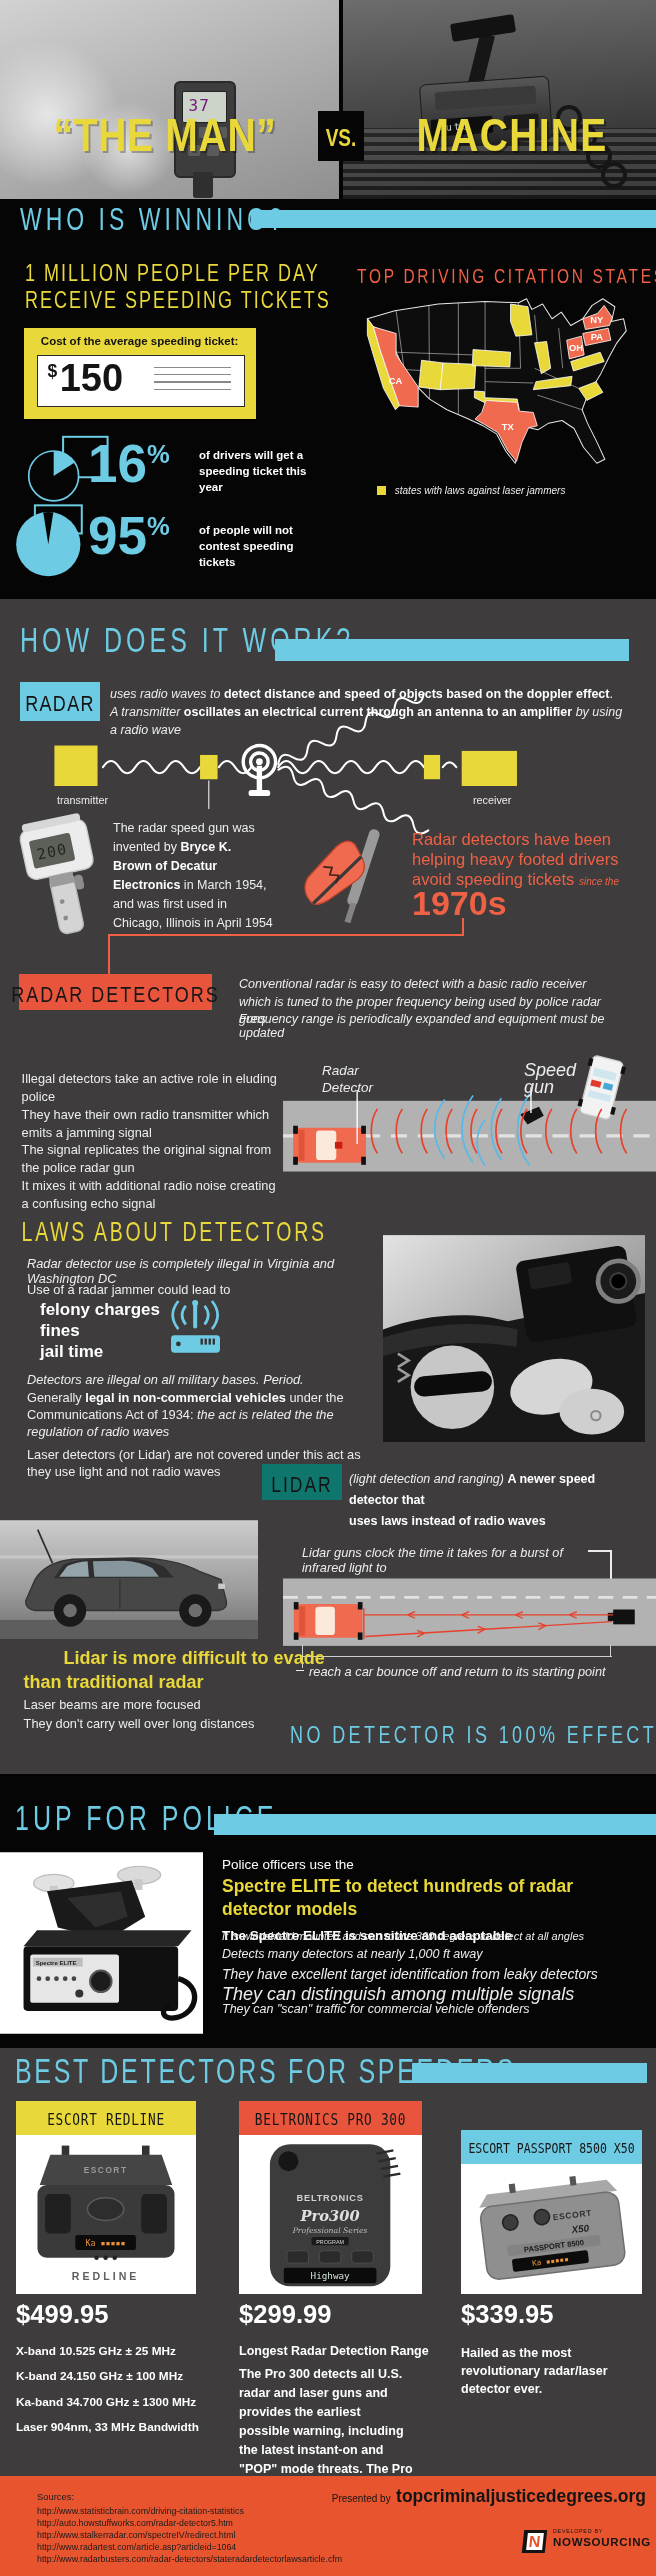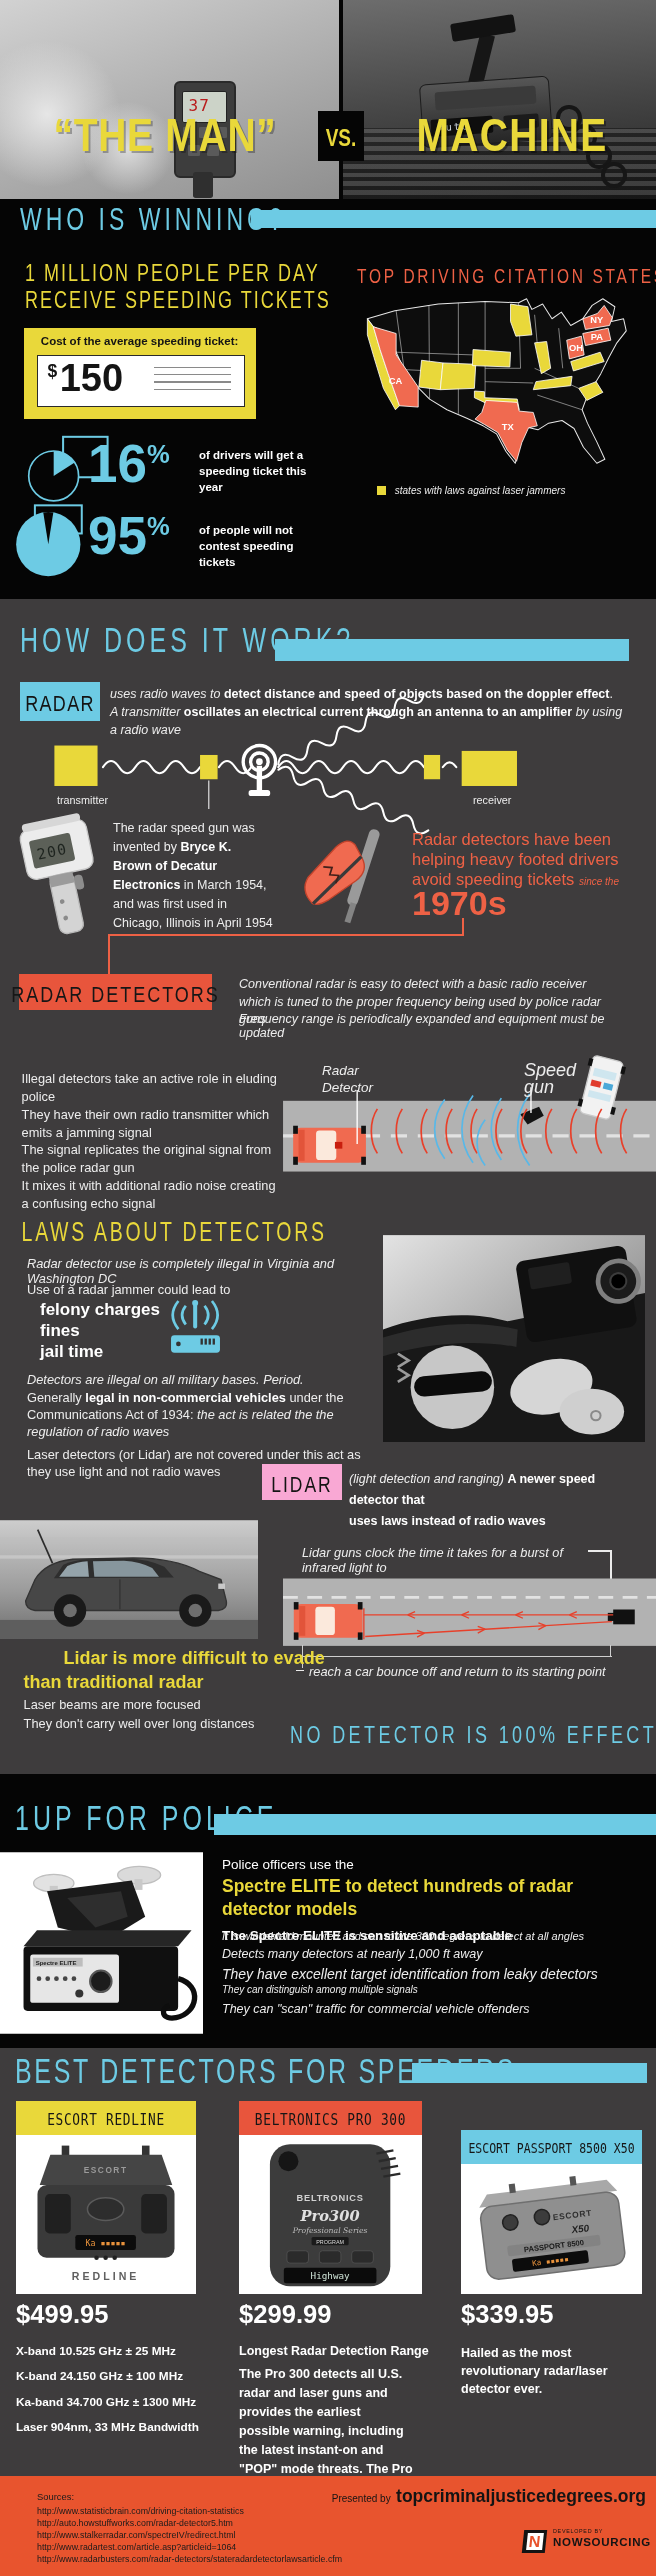--- a/index.html
+++ b/index.html
@@ -20,21 +20,21 @@
 
 <div id="page">
 
   <div class="abs" style="left:0;top:0;width:657px;height:199px;">
     <div class="abs" style="left:0;top:0;width:339px;height:199px;background:linear-gradient(160deg,#d2d2d2 0%,#b3b3b3 45%,#8f8f8f 100%);overflow:hidden;">
       <div class="abs" style="left:-27px;top:40px;width:148px;height:148px;border-radius:50%;background:radial-gradient(circle,#e6e6e6 0%,rgba(230,230,230,0) 70%);"></div>
       <div class="abs" style="left:81px;top:101px;width:94px;height:94px;border-radius:50%;background:radial-gradient(circle,#dcdcdc 0%,rgba(220,220,220,0) 70%);"></div>
 
       <div class="abs" style="left:174px;top:81px;width:58px;height:93px;background:#3d3d3d;border:2px solid #2a2a2a;border-radius:6px;">
         <div class="abs" style="left:6px;top:8px;width:43px;height:30px;background:#ccd3c8;border-radius:2px;border:1.3px solid #222;">
-          <span class="mono" style="position:absolute;left:5.4px;top:4px;font-size:16px;color:#b91c1c;letter-spacing:1.3px;">37</span>
+          <span class="mono" style="position:absolute;left:5.4px;top:4px;font-size:16px;color:#701a75;letter-spacing:1.3px;">37</span>
         </div>
         <div class="abs" style="left:6.7px;top:44px;width:12px;height:10.8px;background:#5a5a5a;border-radius:1.3px;"></div>
         <div class="abs" style="left:23px;top:44px;width:12px;height:10.8px;background:#5a5a5a;border-radius:1.3px;"></div>
         <div class="abs" style="left:39px;top:44px;width:12px;height:10.8px;background:#5a5a5a;border-radius:1.3px;"></div>
         <div class="abs" style="left:12px;top:62px;width:12px;height:10.8px;background:#5a5a5a;border-radius:1.3px;"></div>
         <div class="abs" style="left:31px;top:62px;width:12px;height:10.8px;background:#5a5a5a;border-radius:1.3px;"></div>
       </div>
       <div class="abs" style="left:193px;top:172px;width:20px;height:26px;background:#2f2f2f;border-radius:2.7px;"></div>
     </div>
     <div class="abs" style="left:339px;top:0;width:4px;height:199px;background:#050505;"></div>
@@ -368,21 +368,21 @@
     <circle cx="316" cy="268" r="7" fill="none" stroke="#8a8a8a" stroke-width="3"></circle>
     <path d="M22,176 l16,10 l-16,10 M22,198 l16,10 l-16,10" fill="none" stroke="#9a9a9a" stroke-width="4"></path>
   </svg>
 
   <div class="abs it lt" style="left:27px;top:1372px;width:323px;font-size:12.8px;">Detectors are illegal on all military bases.  Period.</div>
   <div class="abs" style="left:27px;top:1389px;width:340px;font-size:12.8px;line-height:17px;color:#ededed;">
     <span>Generally </span><span class="b w">legal in non-commercial vehicles</span><span> under the Communications Act of 1934: </span><span class="it">the act is related the the regulation of radio waves</span>
   </div>
   <div class="abs lt" style="left:27px;top:1446px;width:337px;font-size:12.8px;line-height:17px;">Laser detectors (or Lidar) are not covered under this act as they use light and not radio waves</div>
 
-  <div class="abs" style="left:262px;top:1464px;width:80px;height:36px;background:#f9a8d4;">
+  <div class="abs" style="left:262px;top:1464px;width:80px;height:36px;background:#0f766e;">
     <div class="hdr-label">
         <span class="condc" style="font-size:17.5px;letter-spacing:2px;color:#141414;transform:scaleY(1.25);">LIDAR</span>
       </div>
   </div>
   <div class="abs" style="left:349px;top:1469px;width:290px;font-size:12.5px;line-height:21px;color:#ededed;">
     <span class="it">(light detection and ranging) </span><span class="b w">A newer speed detector that</span><br>
     <span class="b w">uses laws instead of radio waves</span>
   </div>
 
   <svg class="abs" style="left:0;top:1520px;" width="258" height="119" viewBox="0 0 383 176">
@@ -487,21 +487,21 @@
     <circle cx="150" cy="192" r="16" fill="#1c1c1c" stroke="#555" stroke-width="3"></circle>
     <circle cx="118" cy="210" r="6" fill="#333"></circle>
     <path d="M265,188 C302,198 294,240 262,246 C240,250 238,232 252,228" fill="none" stroke="#0d0d0d" stroke-width="8"></path>
   </svg>
 
   <div class="abs w" style="left:222px;top:1857px;font-size:13.5px;">Police officers use the</div>
   <div class="abs ye" style="left:222px;top:1875px;width:418px;font-size:17.5px;line-height:23px;font-weight:bold;">Spectre ELITE to detect hundreds of radar detector models</div>
   <div class="abs b w" style="left:222px;top:1928px;font-size:13.5px;">The Spectre ELITE is sensitive and adaptable</div>
   <div class="abs it lt" style="left:222px;top:1947px;width:418px;font-size:12.5px;">Detects many detectors at nearly 1,000 ft away</div>
   <div class="abs it lt" style="left:222px;top:1966px;width:418px;font-size:14px;">They have excellent target identification from leaky detectors</div>
-  <div class="abs it lt" style="left:222px;top:1984px;width:418px;font-size:10px;">They can distinguish among multiple signals</div>
+  <div class="abs it lt" style="left:222px;top:1984px;width:418px;font-size:18px;">They can distinguish among multiple signals</div>
   <div class="abs it lt" style="left:222px;top:2002px;width:418px;font-size:12.5px;">They can "scan" traffic for commercial vehicle offenders</div>
   <div class="abs it lt" style="left:222px;top:1930px;width:431px;font-size:11px;">It is windshield mounted and can rotate 360 degrees to detect at all angles</div>
 
   <div class="abs" style="left:0;top:2048px;width:657px;height:428px;background:#3e3c3d;"></div>
   <div class="abs" style="left:15px;top:2051px;">
     <span class="cond cy" style="font-size:25px;letter-spacing:2.7px;transform:scaleY(1.4);">BEST DETECTORS FOR SPEEDERS</span>
   </div>
   <div class="abs bar" style="left:412px;top:2063px;width:235px;height:20px;"></div>
 
   <div class="abs" style="left:16px;top:2101px;width:180px;height:34px;background:#e9d83a;display:flex;align-items:center;justify-content:center;">

